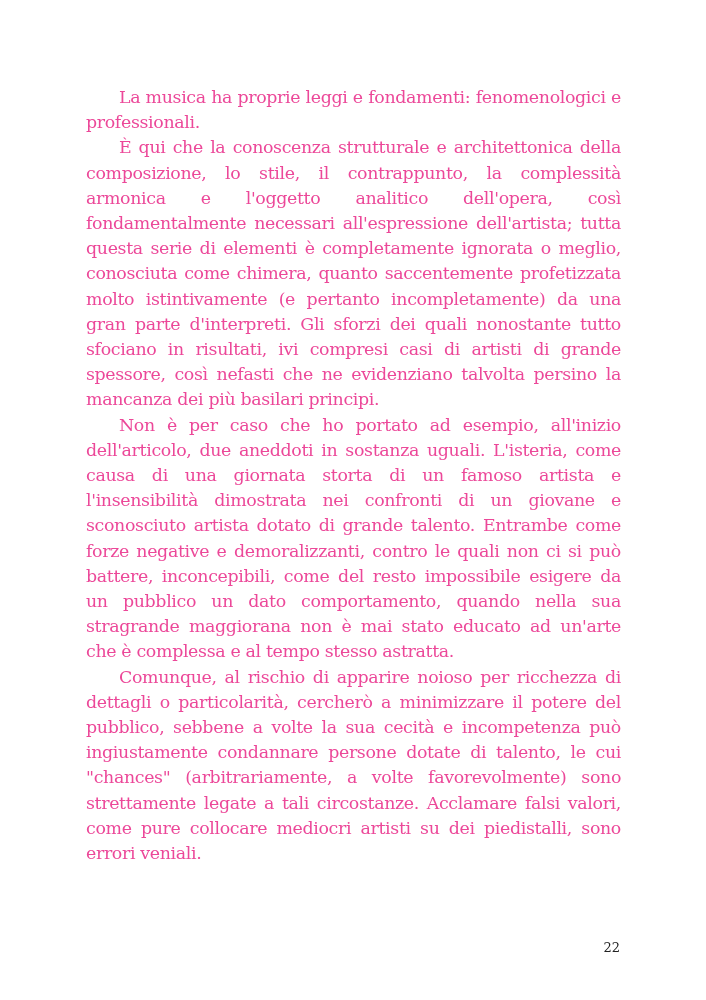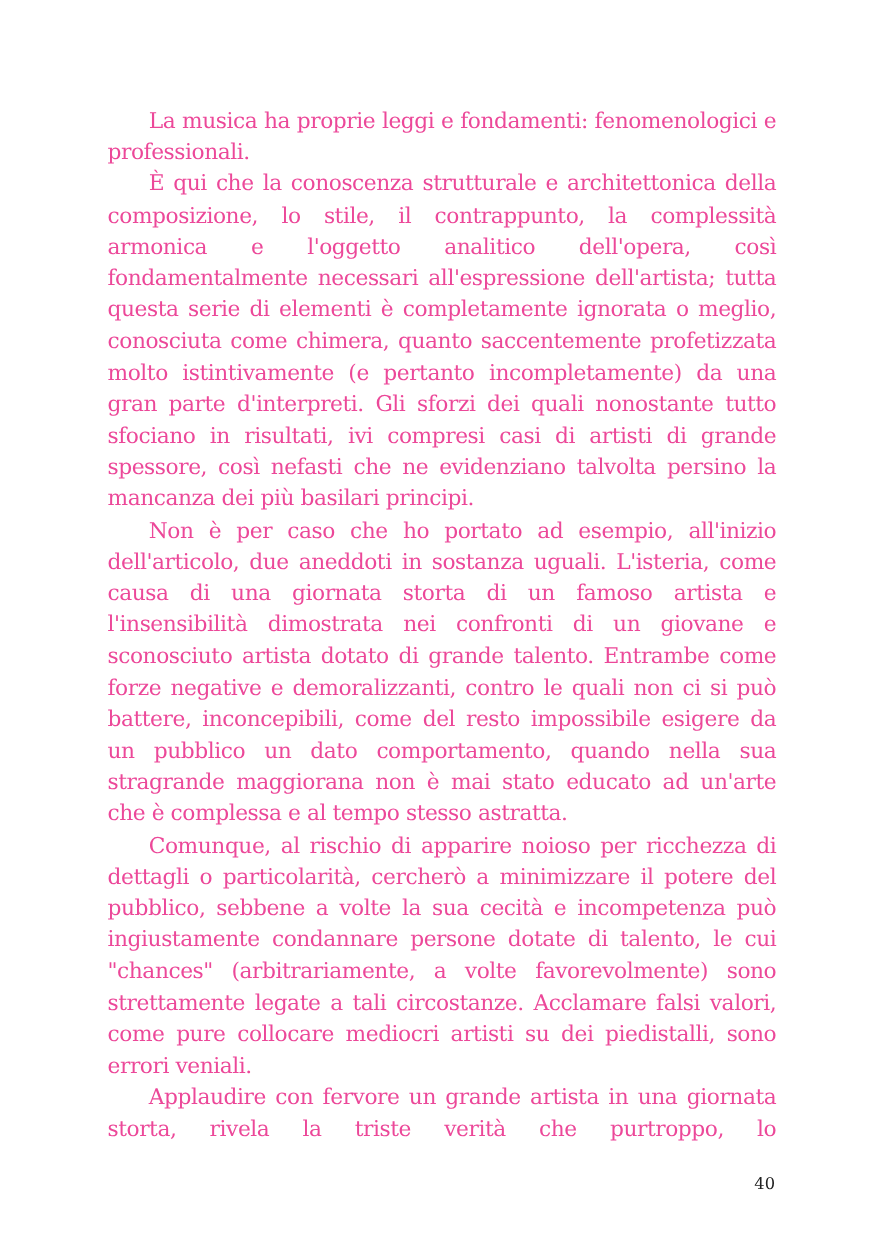--- a/index.html
+++ b/index.html
@@ -31,16 +31,15 @@
     }
   </style>
 </head>
 <body>
 
 <div class="page">
   <p>La musica ha proprie leggi e fondamenti: fenomenologici e professionali.</p>
   <p>È qui che la conoscenza strutturale e architettonica della composizione, lo stile, il contrappunto, la complessità armonica e l'oggetto analitico dell'opera, così fondamentalmente necessari all'espressione dell'artista; tutta questa serie di elementi è completamente ignorata o meglio, conosciuta come chimera, quanto saccentemente profetizzata molto istintivamente (e pertanto incompletamente) da una gran parte d'interpreti. Gli sforzi dei quali nonostante tutto sfociano in risultati, ivi compresi casi di artisti di grande spessore, così nefasti che ne evidenziano talvolta persino la mancanza dei più basilari principi.</p>
   <p>Non è per caso che ho portato ad esempio, all'inizio dell'articolo, due aneddoti in sostanza uguali. L'isteria, come causa di una giornata storta di un famoso artista e l'insensibilità dimostrata nei confronti di un giovane e sconosciuto artista dotato di grande talento.  Entrambe come forze negative e demoralizzanti, contro le quali non ci si può battere, inconcepibili, come del resto impossibile esigere da un pubblico un dato comportamento, quando nella sua stragrande maggiorana non è mai stato educato ad un'arte che è complessa e al tempo stesso astratta.</p>
   <p>Comunque, al rischio di apparire noioso per ricchezza di dettagli o particolarità, cercherò a minimizzare il potere del pubblico, sebbene a volte la sua cecità e incompetenza può ingiustamente condannare persone dotate di talento, le cui "chances" (arbitrariamente, a volte favorevolmente) sono strettamente legate a tali circostanze. Acclamare falsi valori, come pure collocare mediocri artisti su dei piedistalli, sono errori veniali.</p>
-  <p style="text-align-last: justify;">Applaudire con fervore un grande artista in una giornata storta, rivela la triste verità che purtroppo, lo</p>
 </div>
 
-<div class="page-number">40</div>
+<div class="page-number">22</div>
 
 </body></html>

